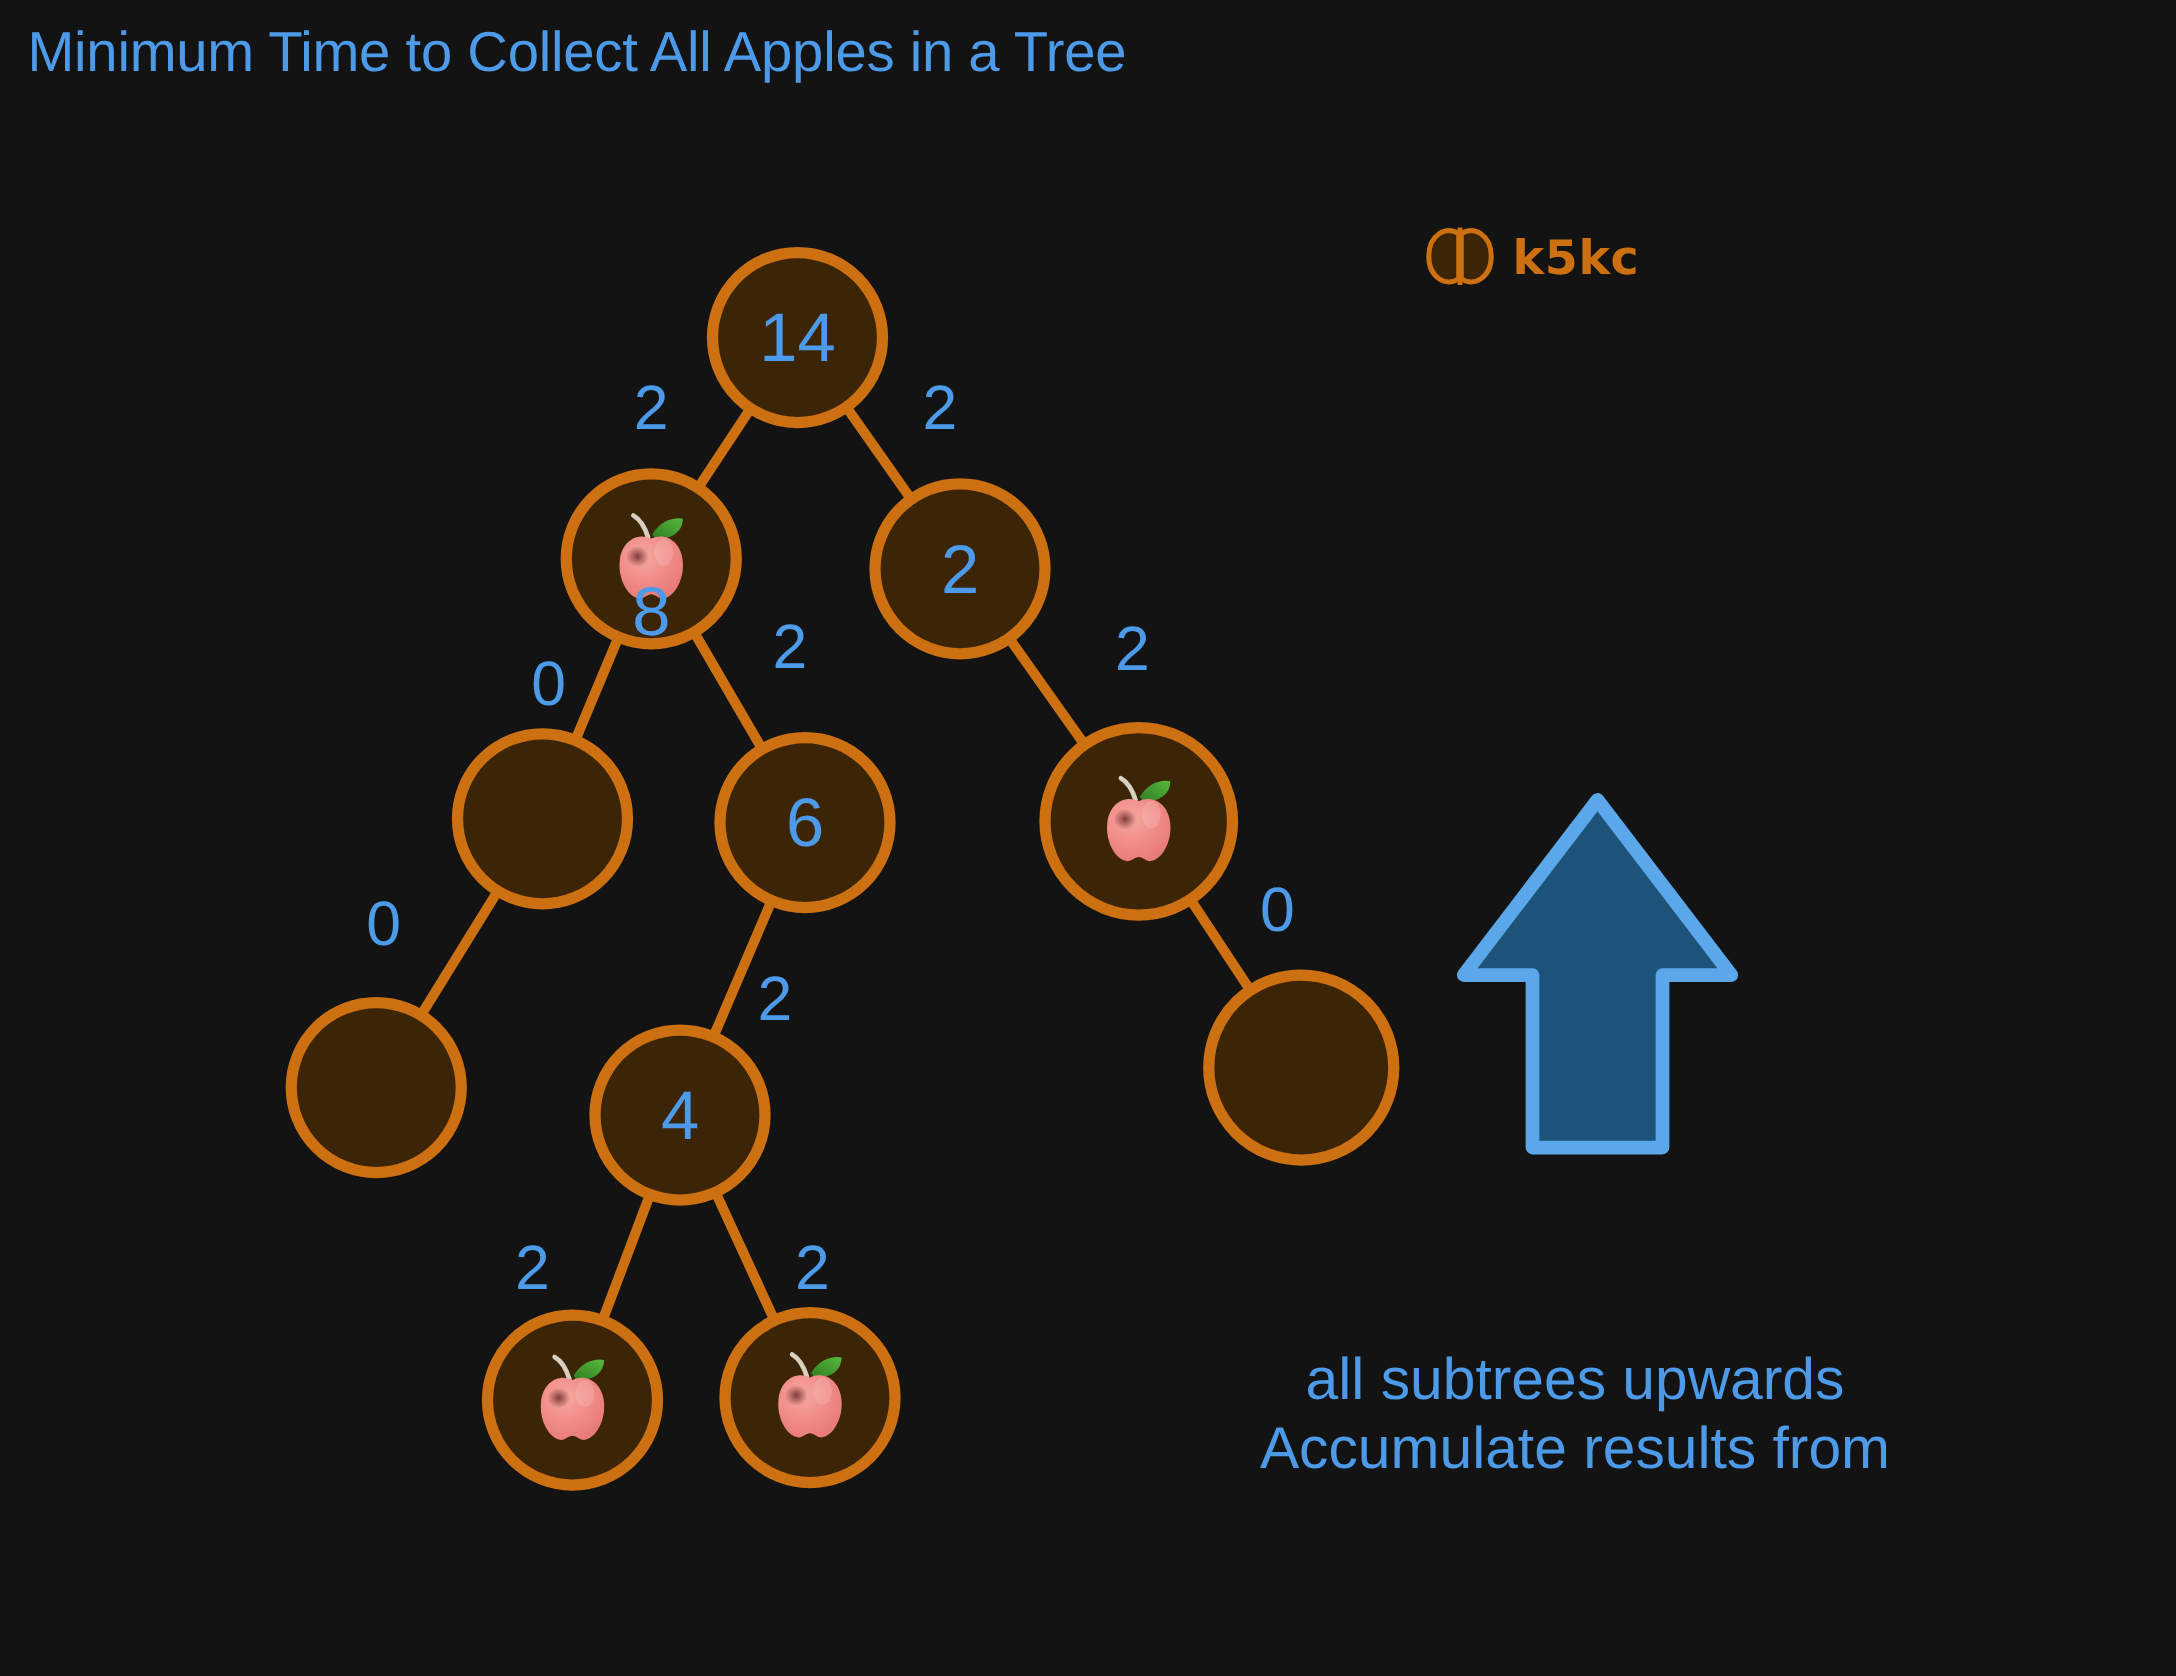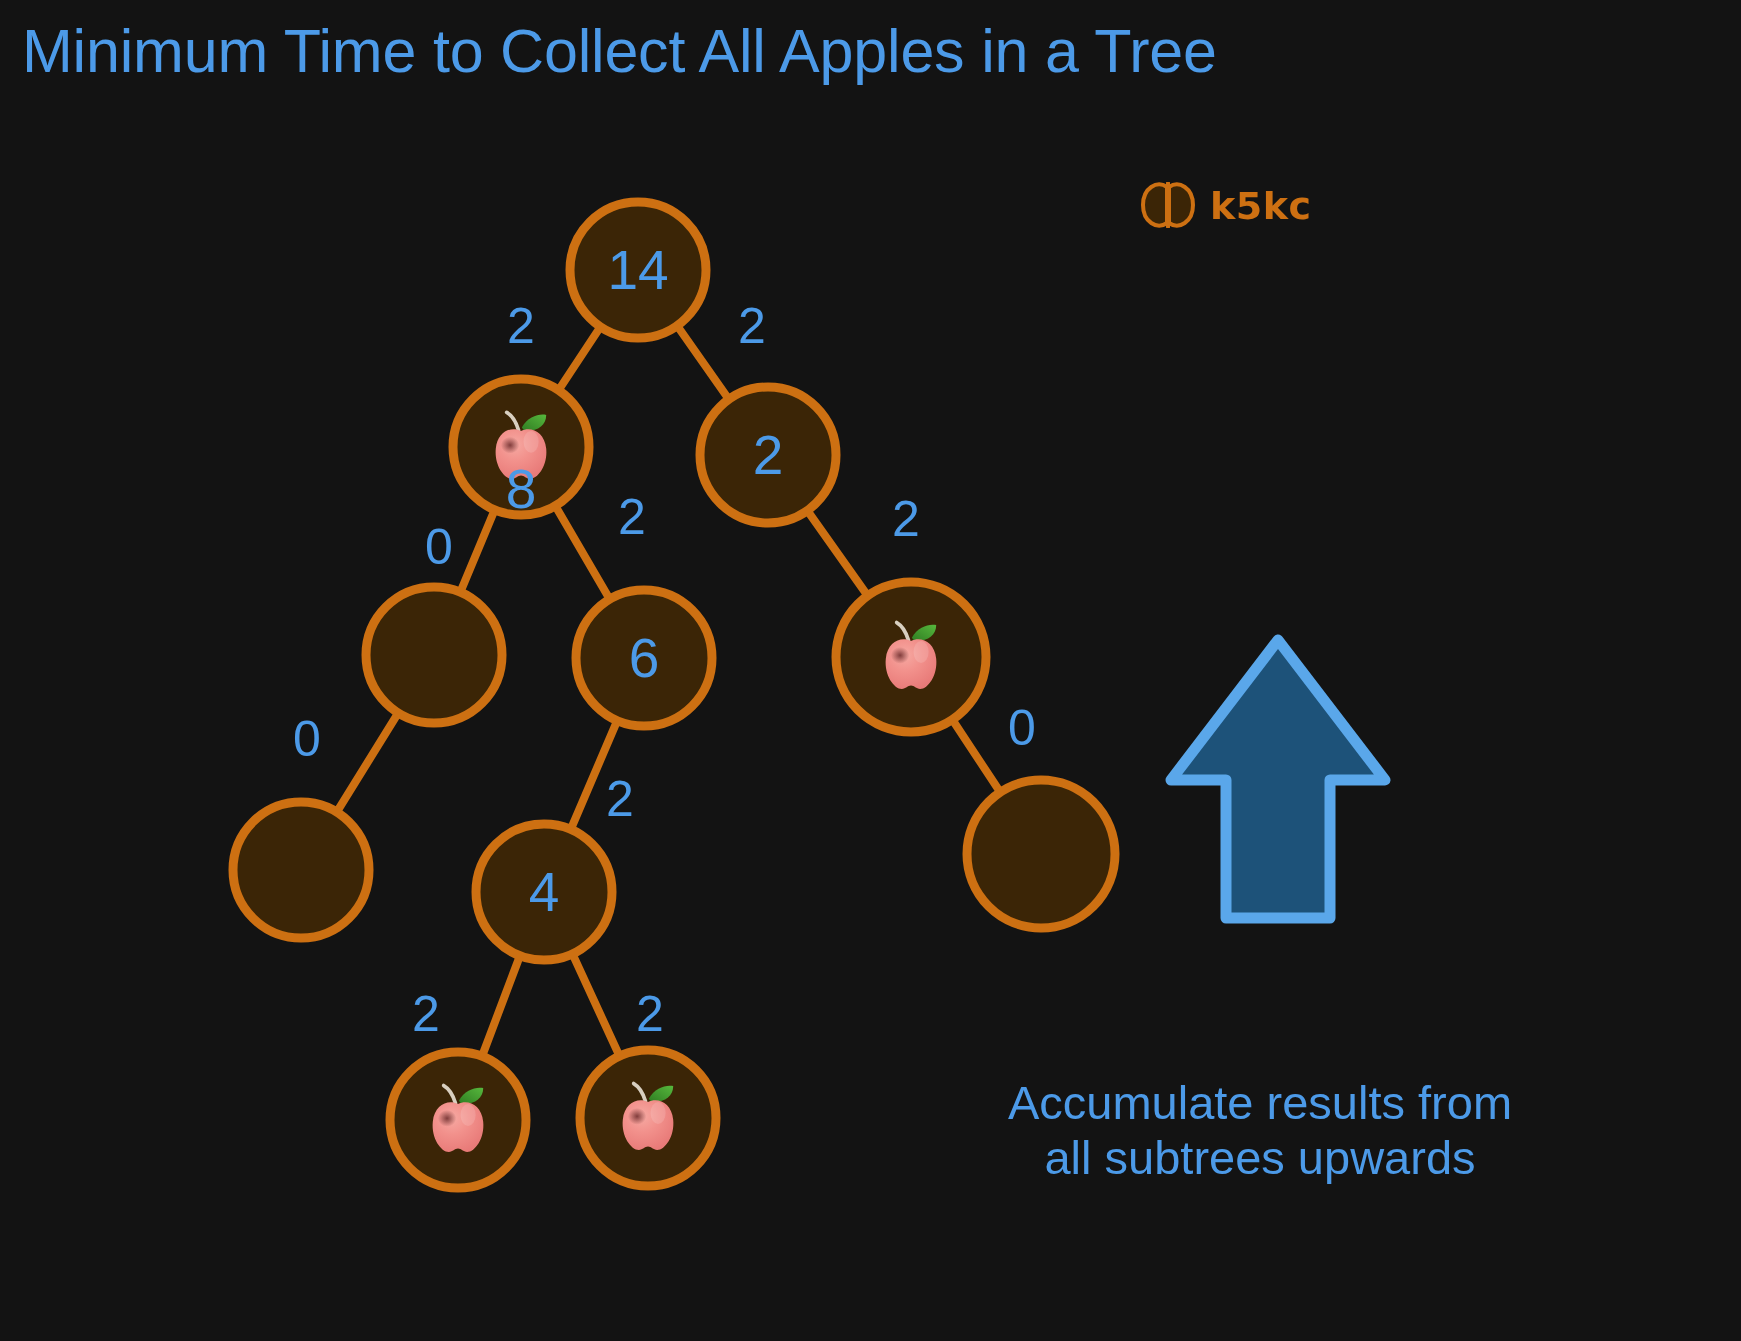--- a/index.html
+++ b/index.html
@@ -14,21 +14,21 @@
   }
   #stage {
     position: absolute;
     left: 0; top: 0;
     width: 1741px; height: 1341px;
     background: #131313;
   }
   #title {
     position: absolute;
     left: 22px; top: 16px;
-    font-size: 61px;
+    font-size: 45px;
     font-weight: 500;
     color: #4c9ae8;
     letter-spacing: -0.2px;
     white-space: nowrap;
   }
   #brand {
     position: absolute;
     left: 1140px; top: 182px;
     display: flex;
     align-items: flex-end;
@@ -195,17 +195,17 @@
         <text x="620" y="799" class="edge-label">2</text>
         <text x="1022" y="728" class="edge-label">0</text>
         <text x="426" y="1014" class="edge-label">2</text>
         <text x="650" y="1014" class="edge-label">2</text>
       </g>
 
     <path class="arrow-shape" d="M1278 640 L1385 780 L1330 780 L1330 918 L1226 918 L1226 780 L1171 780 Z"></path>
   </svg>
 
   <div id="caption">
+    <span class="cap-line">all subtrees upwards</span>
     <span class="cap-line">Accumulate results from</span>
-    <span class="cap-line">all subtrees upwards</span>
   </div>
 
 </div>
 
 </body></html>

